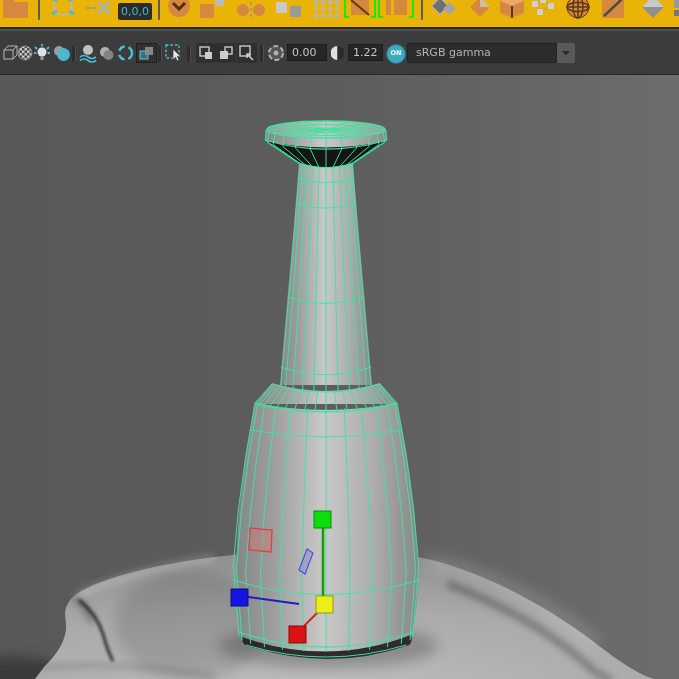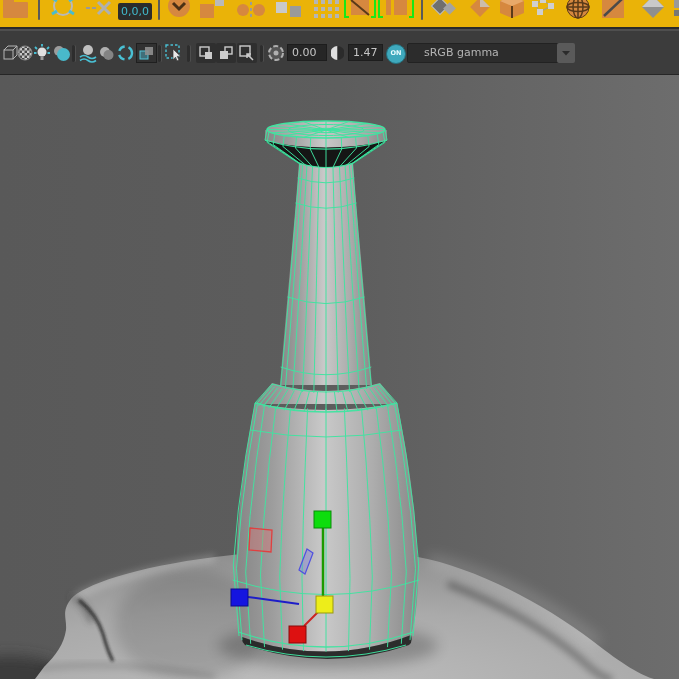--- a/index.html
+++ b/index.html
@@ -14,21 +14,21 @@
   .row2 .ic{position:absolute;top:12px;height:20px;}
   .vp-edge{position:absolute;left:0;top:74px;width:679px;height:1px;background:#262626;}
   .sep1{position:absolute;top:-2px;width:2px;height:22px;background:#5a5a5a;border-radius:1px;}
   .sep2{position:absolute;top:14px;width:3px;height:17px;background:#2d2d2d;border-radius:2px;
     box-shadow:1px 0 0 #4e4e4e;}
   .field{position:absolute;background:#262626;border:1px solid #1d1d1d;border-radius:0;
     color:#c6c6c6;font-size:11px;line-height:15px;padding:0 4px;}
   .coordfield{position:absolute;top:3px;background:#2c2c2c;border-radius:2px;color:#41b9cc;
     font-size:11px;line-height:17px;text-align:center;}
   .ddown{position:absolute;top:12px;background:#2c2c2c;border:1px solid #222;border-radius:2px;
-    color:#b4b4b4;font-size:11px;line-height:18px;padding:0 16px;}
+    color:#b4b4b4;font-size:11px;line-height:18px;padding:0 8px;}
   .ddbtn{position:absolute;top:12px;width:18px;height:20px;background:#5a5a5a;border-radius:2px;}
   .ddbtn svg{display:block;margin:0 auto;}
   .onbtn{position:absolute;top:13px;width:18px;height:18px;border-radius:50%;
     background:#3fa9bd;border:1px solid #24717f;color:#eafcff;font-size:6.5px;font-weight:bold;
     text-align:center;line-height:17px;letter-spacing:0;}
   
   .viewport{position:absolute;left:0;top:75px;width:679px;height:604px;}
 </style>
 </head>
 <body>
@@ -206,21 +206,21 @@
     <div class="sep2" style="left:260px"></div>
     <svg class="ic" style="left:268px" width="16" height="20">
         <circle cx="8" cy="10" r="7" fill="#555" stroke="#b0b0b0" stroke-width="2" stroke-dasharray="5 2.5"></circle>
         <circle cx="8" cy="10" r="2.5" fill="#b0b0b0"></circle>
       </svg>
     <div class="field" style="left:287px;top:13px;width:30px">0.00</div>
     <svg class="ic" style="left:331px" width="13" height="20">
         <path d="M6.5,3 a7,7 0 0 0 0,14 Z" fill="#e0e0e0"></path>
         <path d="M6.5,3 a7,7 0 0 1 0,14 Z" fill="#2b2b2b"></path>
       </svg>
-    <div class="field" style="left:348px;top:13px;width:25px">1.47</div>
+    <div class="field" style="left:348px;top:13px;width:25px">1.22</div>
     <div class="onbtn" style="left:386px">ON</div>
     <div class="ddown" style="left:407px;width:132px">sRGB gamma</div>
     <div class="ddbtn" style="left:557px">
         <svg width="14" height="20">
           <polygon points="3,8 11,8 7,12.5" fill="#2b2b2b"></polygon>
         </svg>
       </div>
   </div>
 
   <div class="vp-edge"></div>

